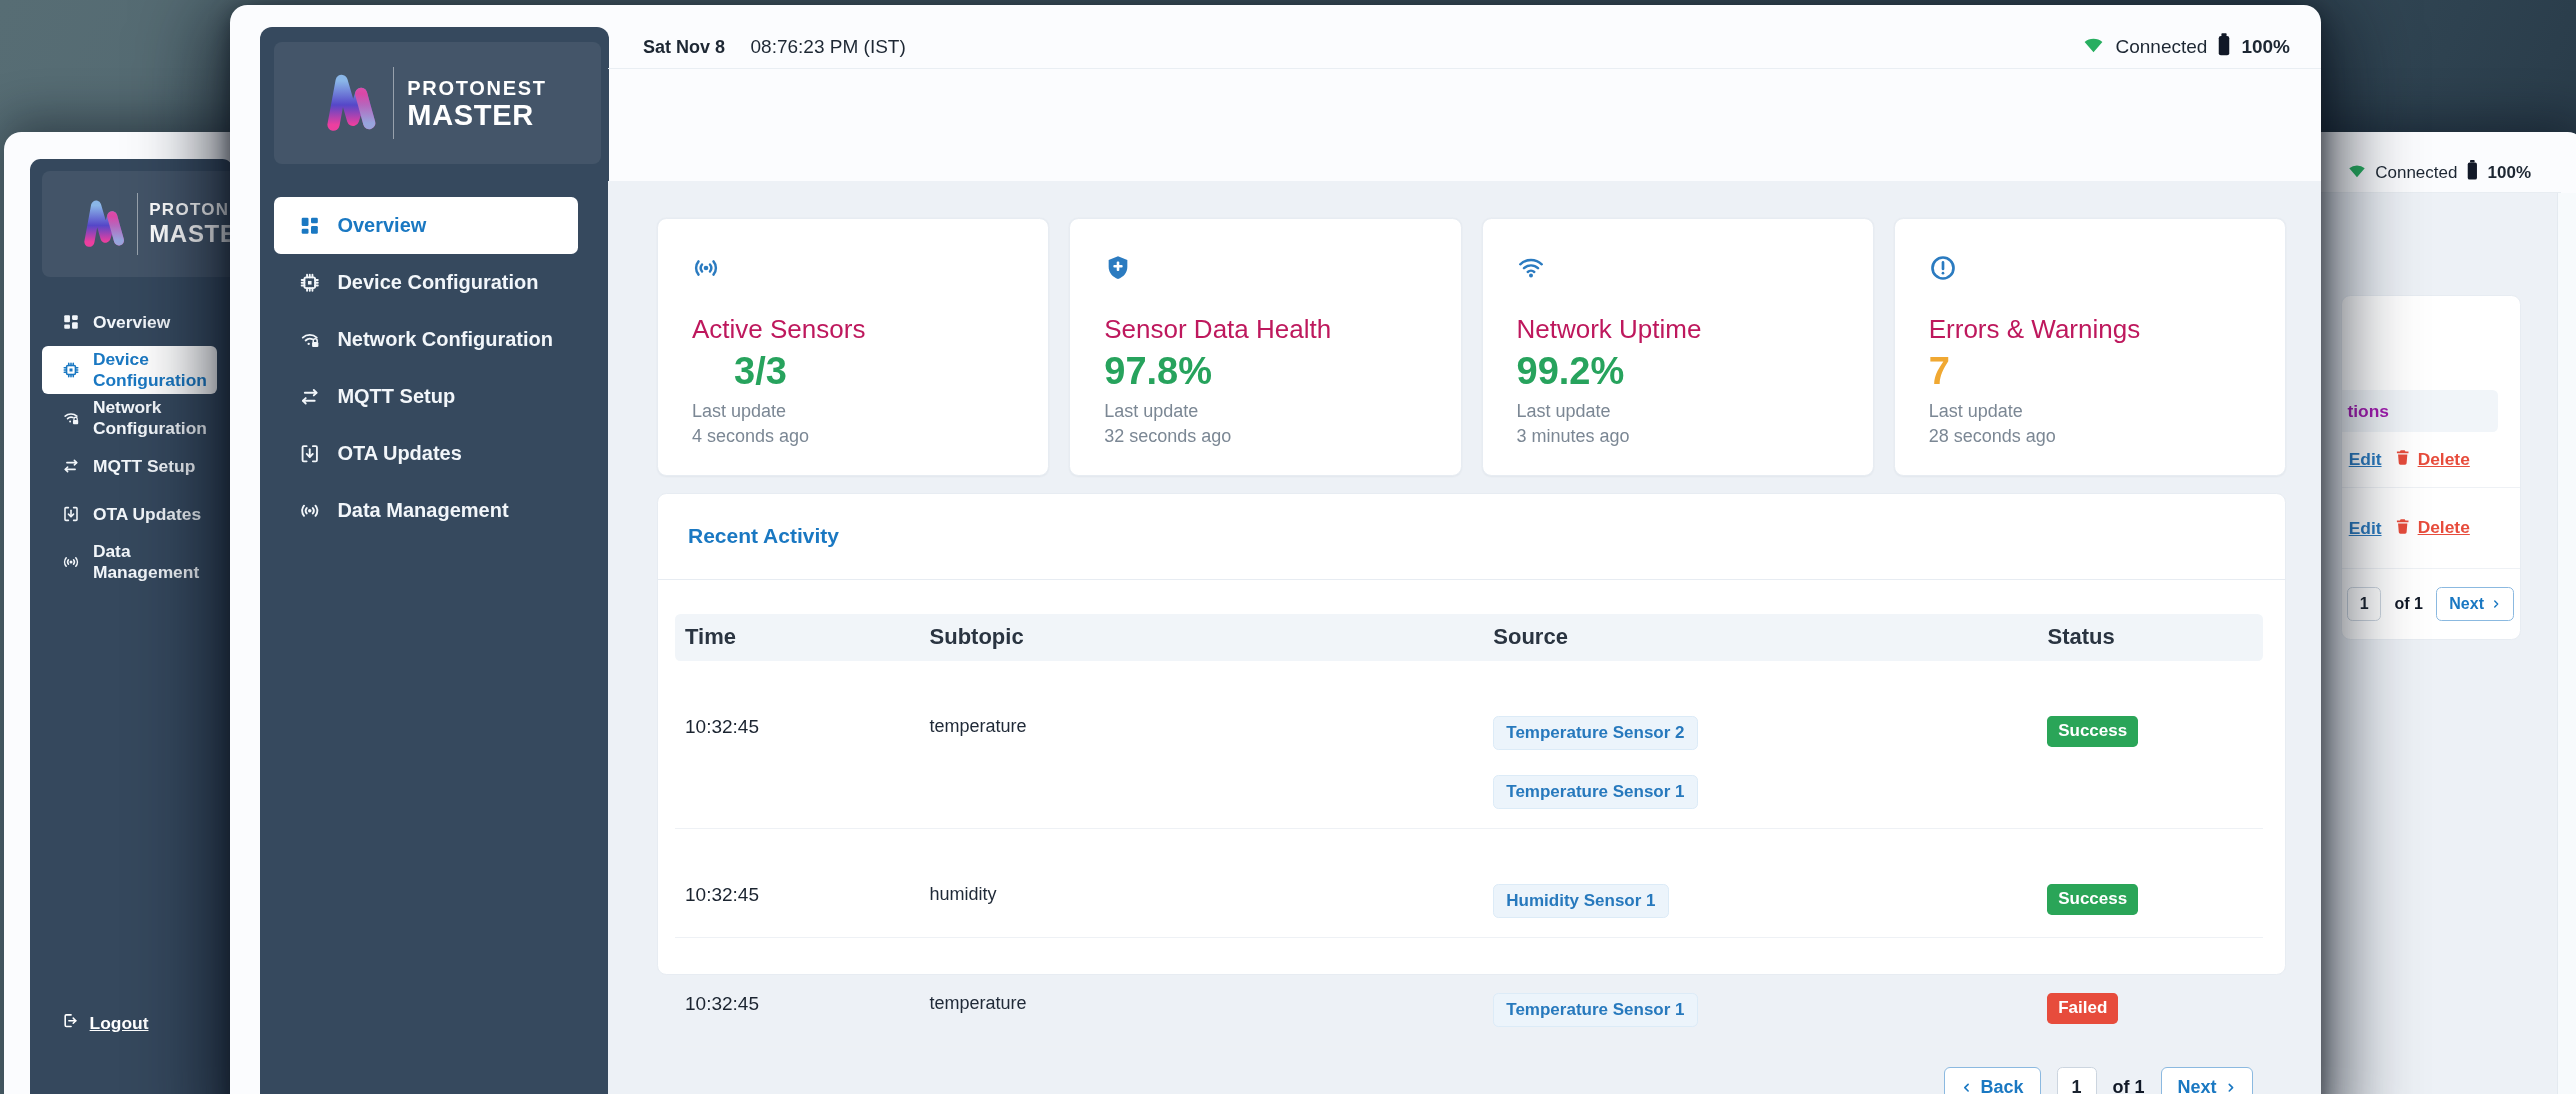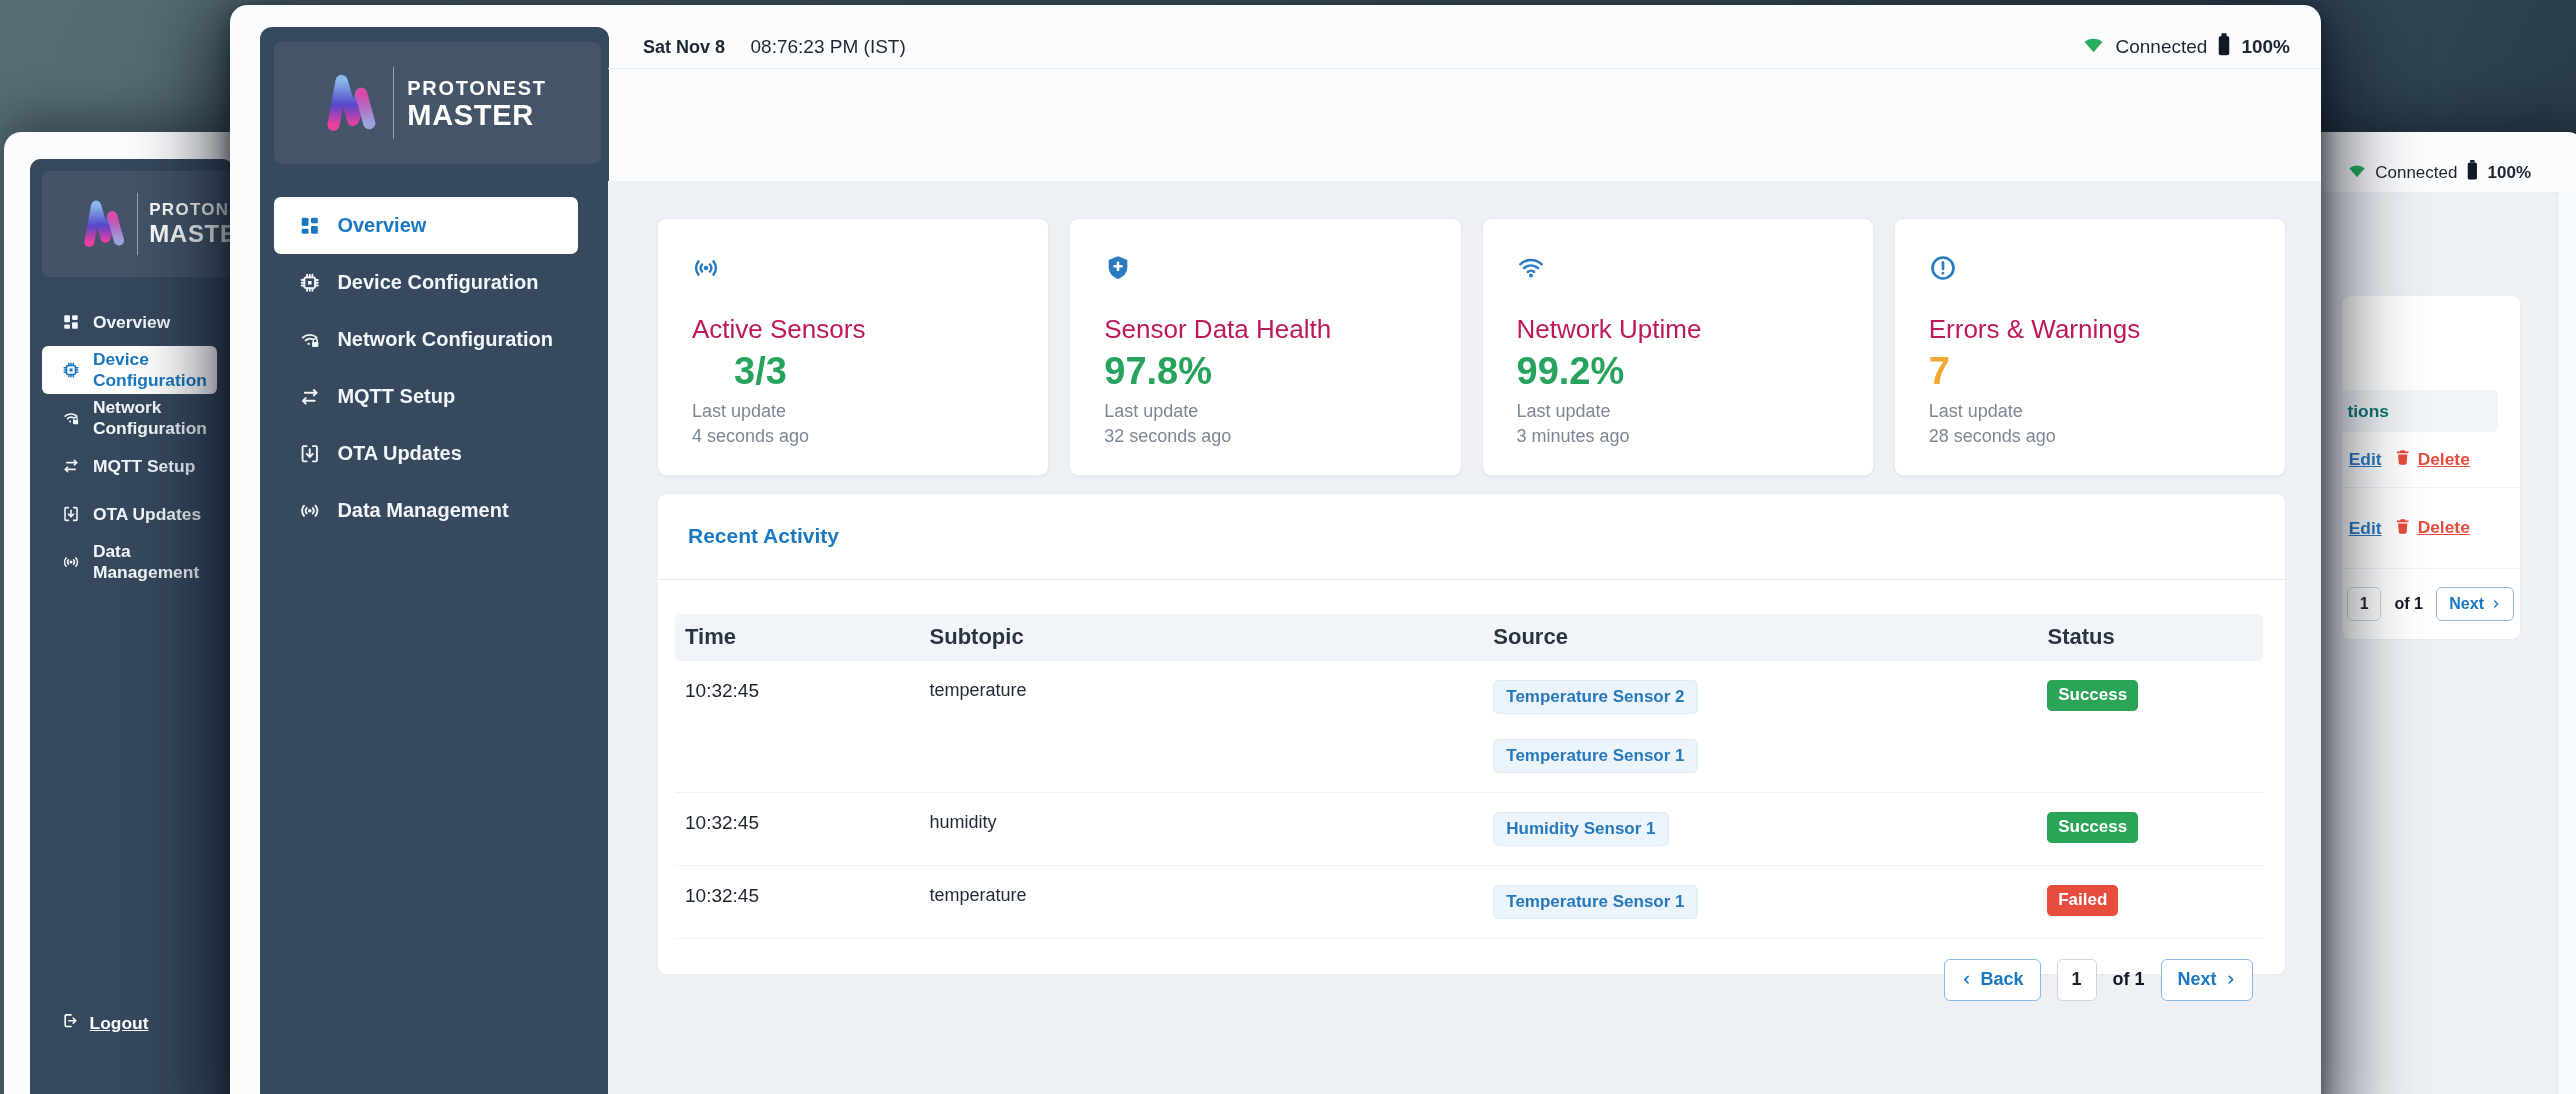--- a/index.html
+++ b/index.html
@@ -34,21 +34,21 @@
   #bg-win .conn-row { position:absolute; top:28px; right:54px; display:flex; align-items:center; gap:8.7px;
     font-size:17px; color:#1d2733; font-weight:500; }
   #bg-win .conn-row .pct { font-weight:600; }
   #bg-win .topdiv { position:absolute; top:60px; left:241px; right:24px; height:1.3px; background:#e8edf2; }
   #bg-win .content { position:absolute; top:61px; left:228px; right:0; bottom:-27px; background:#edf1f6; }
   #bg-win .gutter { position:absolute; right:0; top:0; bottom:0; width:28px; background:#f7fafc; border-left:1.3px solid #e4eaf0; }
   #bg-win .cut-card { position:absolute; left:2109px; top:102px; width:180px; height:345px; background:#fff;
     border:0.7px solid #e7ecf2; border-radius:9.4px; display:flex; flex-direction:column; overflow:hidden; }
   #bg-win .cut-sp { height:94px; }
   #bg-win .cut-head { height:42px; width:156px; background:#f1f5f9; border-radius:0 5.4px 5.4px 0;
-    display:flex; align-items:center; padding-left:5.4px; font-size:17.4px; font-weight:700; color:#0f766e; }
+    display:flex; align-items:center; padding-left:5.4px; font-size:17.4px; font-weight:700; color:#a21caf; }
   #bg-win .act-row { height:56px; display:flex; align-items:center; gap:12px; padding-left:6.7px; border-bottom:1.3px solid #eef1f5; }
   #bg-win .act-row.r2 { height:81px; }
   #bg-win .edit-link { color:#2b7bc0; font-size:17.4px; font-weight:600; text-decoration:underline; cursor:pointer; }
   #bg-win .del-link { color:#e74c3c; font-size:17.4px; font-weight:600; text-decoration:underline; cursor:pointer;
     display:flex; align-items:center; gap:6.7px; }
   #bg-win .del-link svg { width:17.4px; height:17.4px; }
   #bg-win .cut-pag { flex:1; display:flex; align-items:center; gap:13.4px; padding-left:5.4px; }
   #bg-win .pagebox-s { border:1.3px solid #ccd5df; border-radius:5.4px; background:#fff; padding:6.7px 11.4px;
     font-size:16px; font-weight:600; color:#1b2430; }
   #bg-win .of-s { font-size:16px; font-weight:700; color:#101826; }
@@ -94,21 +94,21 @@
   #fg-win .panel { position:absolute; left:49px; right:35px; top:312px; height:482px;
     background:#fff; border:0.7px solid #e7ecf2; border-radius:9.4px; }
   #fg-win .panel-title { height:86px; display:flex; align-items:center; padding:0 30px;
     font-size:21px; font-weight:600; color:#1a78c2; border-bottom:1.3px solid #e7ecf2; }
   #fg-win .tablewrap { margin:34px 22px 0 17px; }
   .thead { display:grid; grid-template-columns:15.4% 35.5% 34.9% 14.2%; background:#f1f5f9; border-radius:5.4px;
     height:47px; align-items:center; font-size:22px; font-weight:700; color:#2a3441; }
   .thead > div { padding-left:10px; }
   .trow { display:grid; grid-template-columns:15.4% 35.5% 34.9% 14.2%; border-bottom:1.3px solid #eef1f5;
     padding:19px 0; align-items:start; }
-  .trow > div { padding-left:10px; }
+  .trow > div { padding-left:10px;margin-top:36px; }
   .t-time { font-size:19px; color:#1b2430; }
   .t-sub { font-size:18px; color:#1f2937; }
   .chips { display:flex; flex-direction:column; align-items:flex-start; gap:25px; }
   .chip { background:#ecf4fb; border:0.7px solid #dcebf7; color:#2779bd; font-size:17px; font-weight:600;
     border-radius:5.4px; padding:6px 12px; }
   .badge { display:inline-block; color:#fff; font-size:17px; font-weight:600; border-radius:4.7px; padding:5.4px 10.7px; }
   .badge.success { background:#2aa558; }
   .badge.failed { background:#e74c3c; }
   #fg-win .pag { display:flex; justify-content:flex-end; align-items:center; gap:16px; margin:20px 32px 0 0; }
   .nav-btn { border:1.3px solid #8bb9e0; border-radius:6px; background:#fff; color:#1a78c2;

